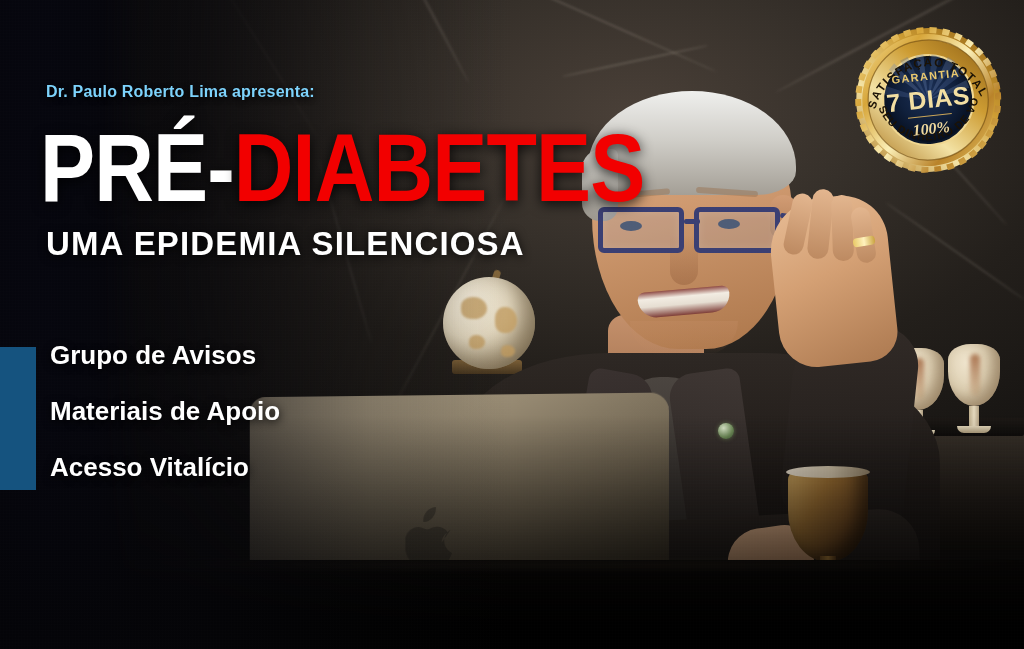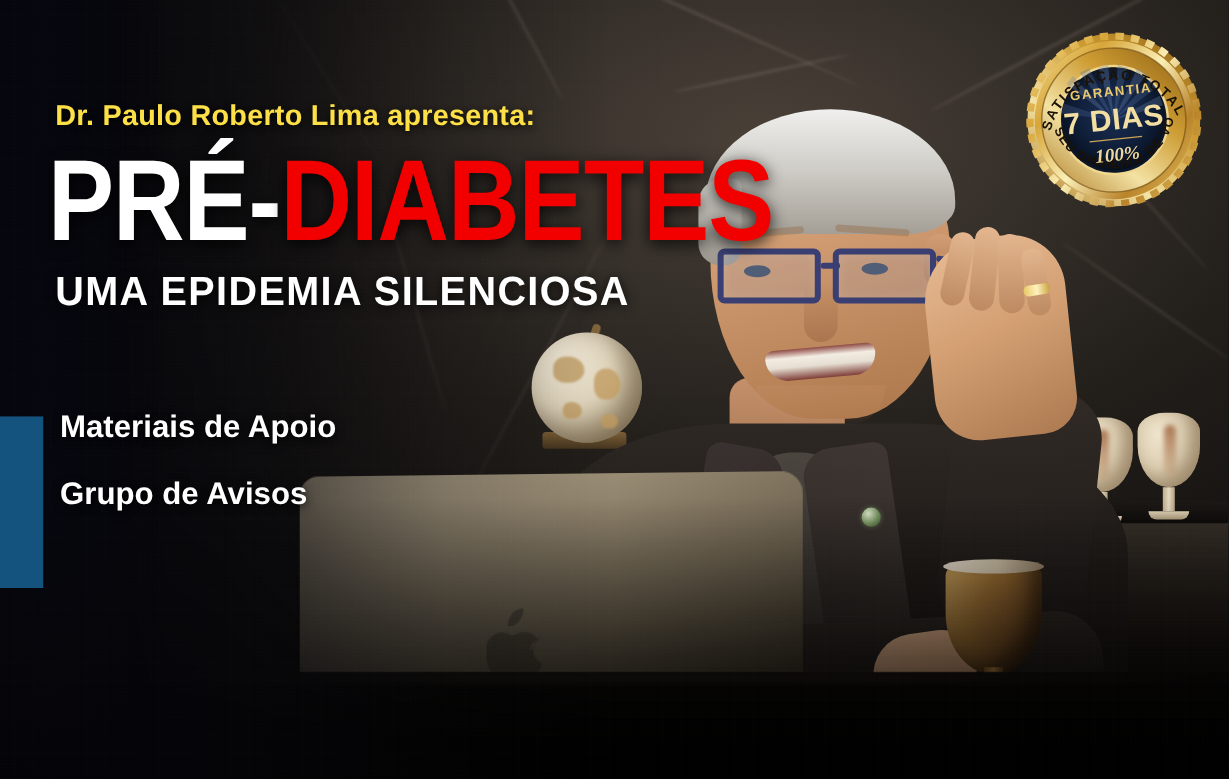--- a/index.html
+++ b/index.html
@@ -314,21 +314,21 @@
     background:linear-gradient(90deg,#7b5527,#b8883f,#5d3d1b);
   }
   .wcup-foot{
     position:absolute; left:22px; top:120px; width:48px; height:12px; border-radius:50%;
     background:linear-gradient(180deg,#a87c39,#4e3318);
   }
 
   
   .presenter{
     position:absolute; left:46px; top:83px;
-    font-size:24px; font-weight:700; color:#fde047; letter-spacing:.2px;
+    font-size:16px; font-weight:700; color:#7dd3fc; letter-spacing:.2px;
     text-shadow:0 2px 6px rgba(0,0,0,.9);
     white-space:nowrap;
   }
   .headline{
     position:absolute; left:40px; top:123px;
     font-size:96px; line-height:.94; font-weight:700;
     letter-spacing:-1px;
     transform:scaleX(.86); transform-origin:left top;
     white-space:nowrap;
     text-shadow:0 3px 14px rgba(0,0,0,.85);
@@ -476,22 +476,23 @@
 
   <div class="presenter">Dr. Paulo Roberto Lima apresenta:</div>
 
   <div class="headline"><span class="hl-white">PRÉ-</span><span class="hl-red">DIABETES</span></div>
 
   <div class="subhead">UMA EPIDEMIA SILENCIOSA</div>
 
   <div class="accent-bar"></div>
 
   <div class="benefits">
+    <div class="benefit">Grupo de Avisos</div>
     <div class="benefit">Materiais de Apoio</div>
-    <div class="benefit">Grupo de Avisos</div>
+    <div class="benefit">Acesso Vitalício</div>
   </div>
 
   <div class="badge">
     <svg viewBox="0 0 152 148" width="152" height="148" aria-hidden="true">
       <defs>
         <linearGradient id="goldA" x1="0" y1="0" x2="1" y2="1">
           <stop offset="0" stop-color="#f6e09a"></stop>
           <stop offset=".25" stop-color="#d7a63a"></stop>
           <stop offset=".5" stop-color="#fbefb6"></stop>
           <stop offset=".75" stop-color="#b9832a"></stop>

